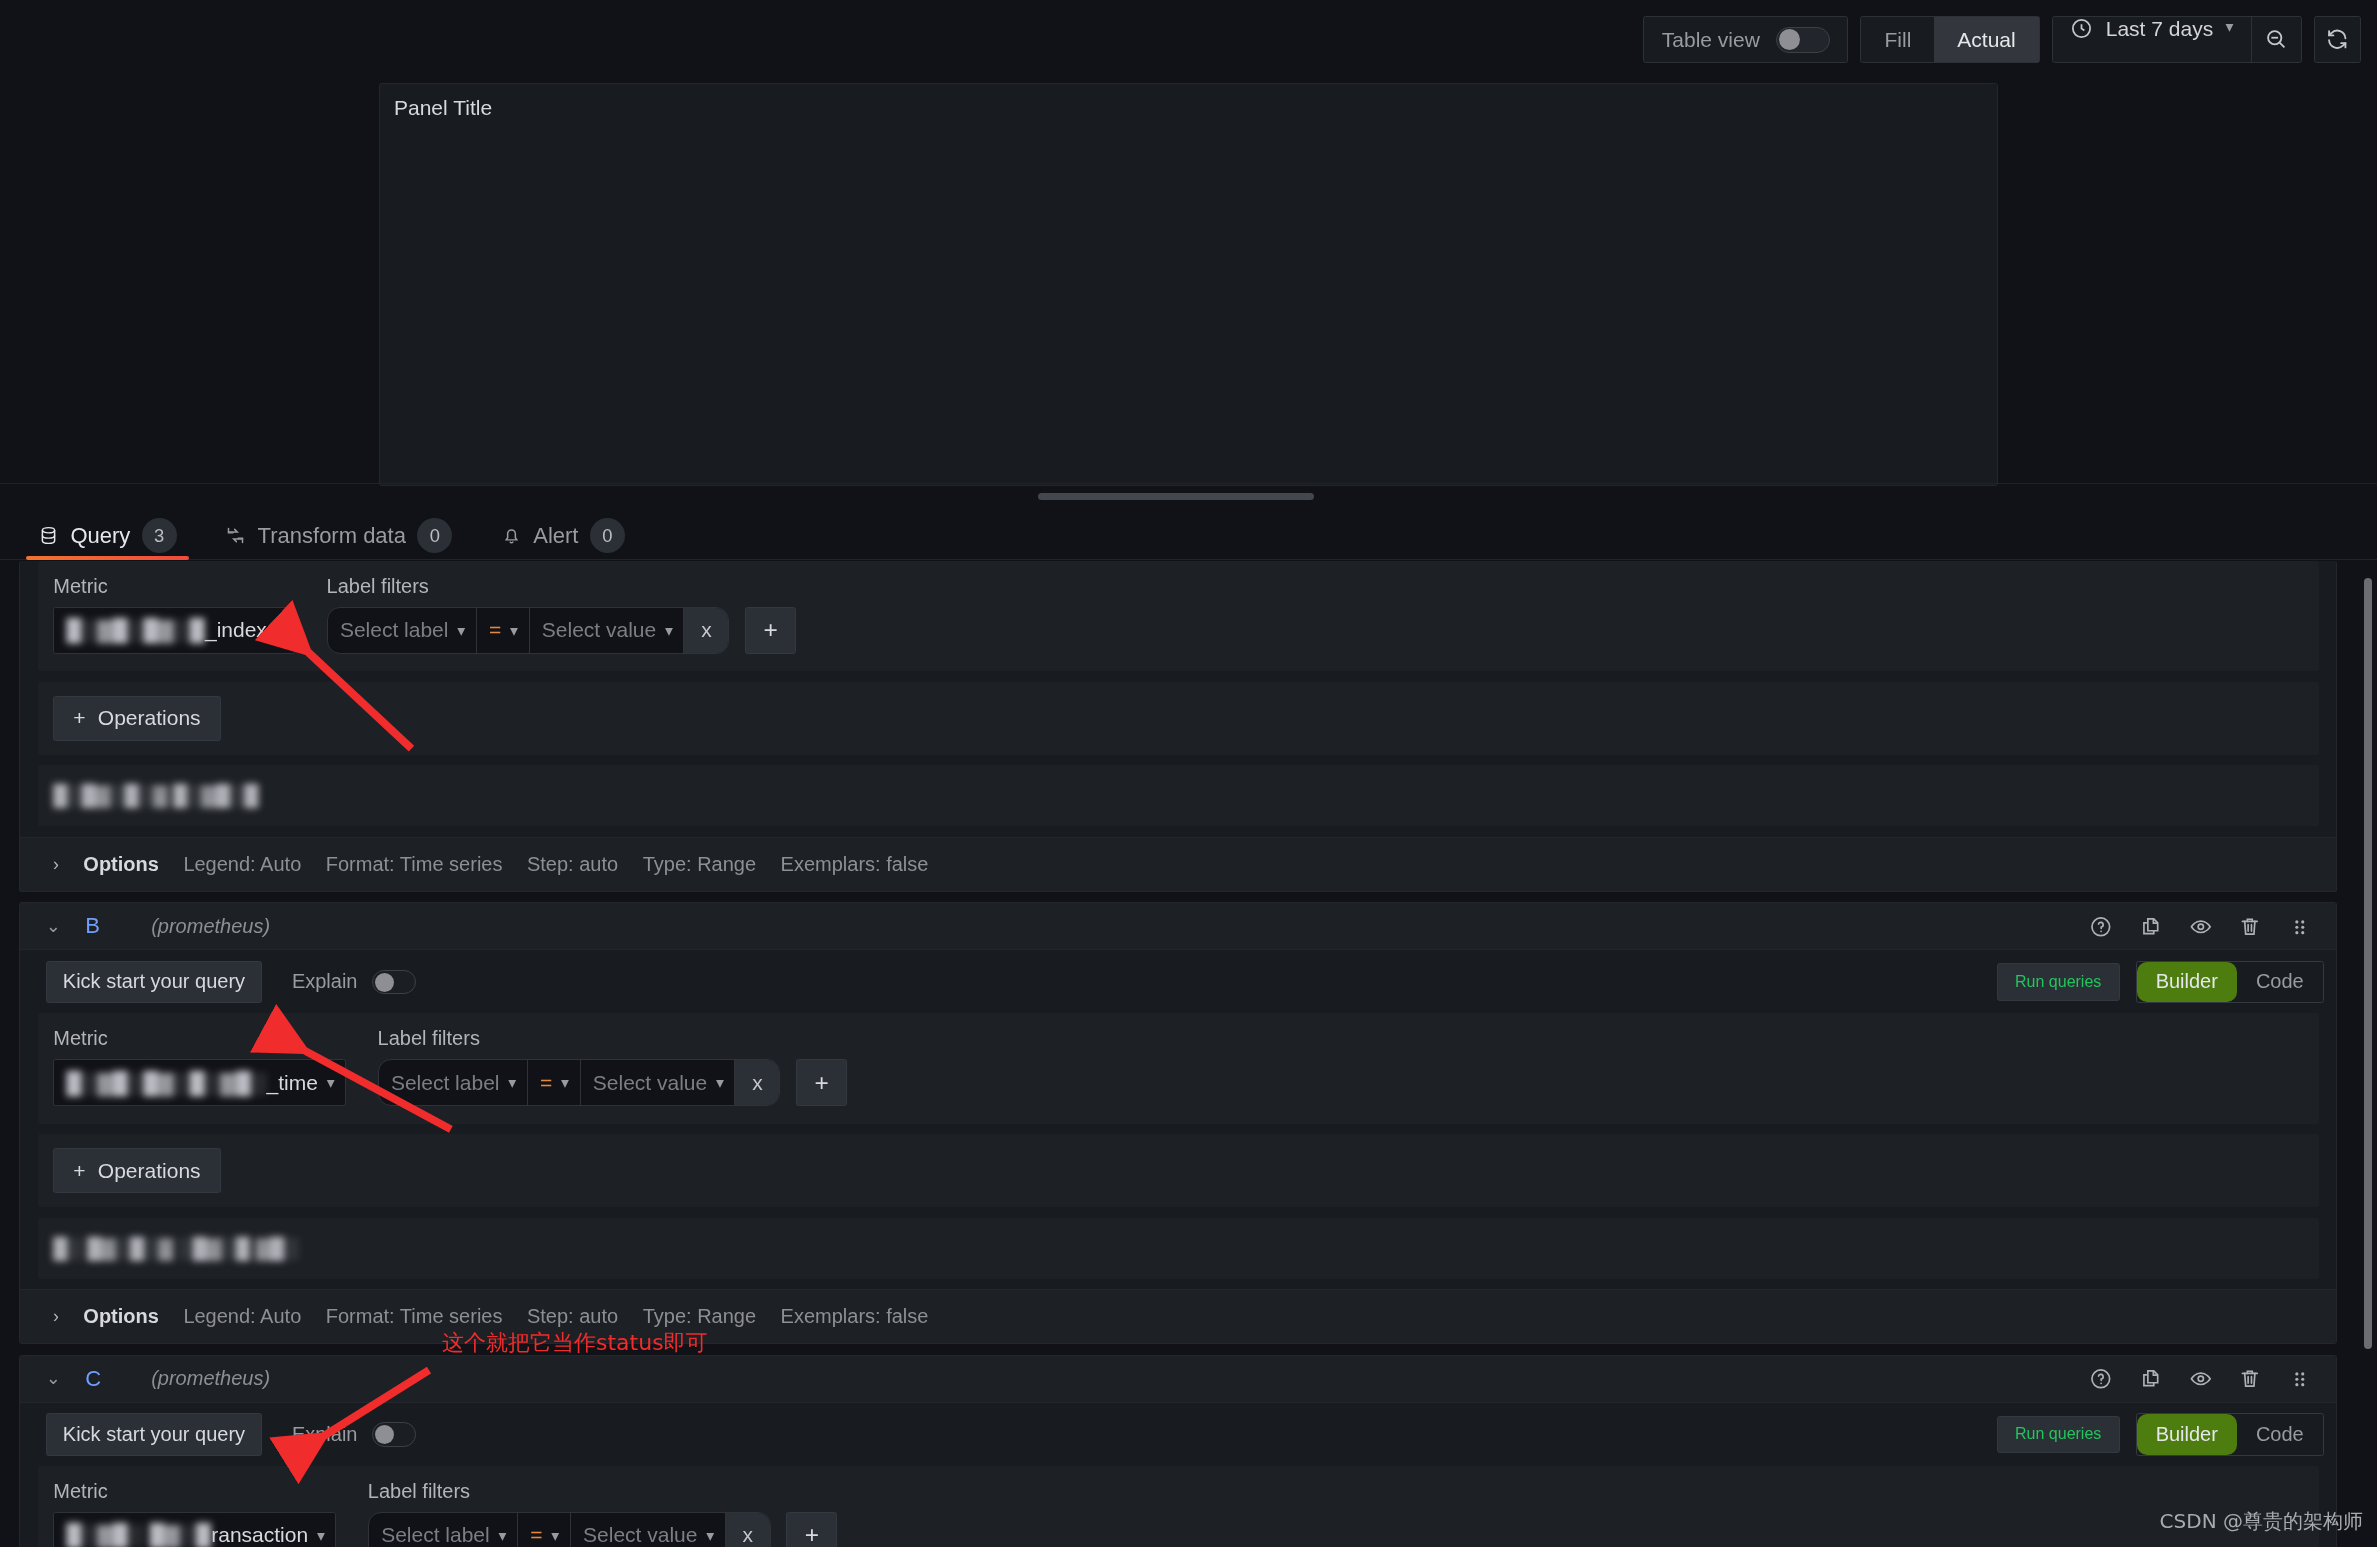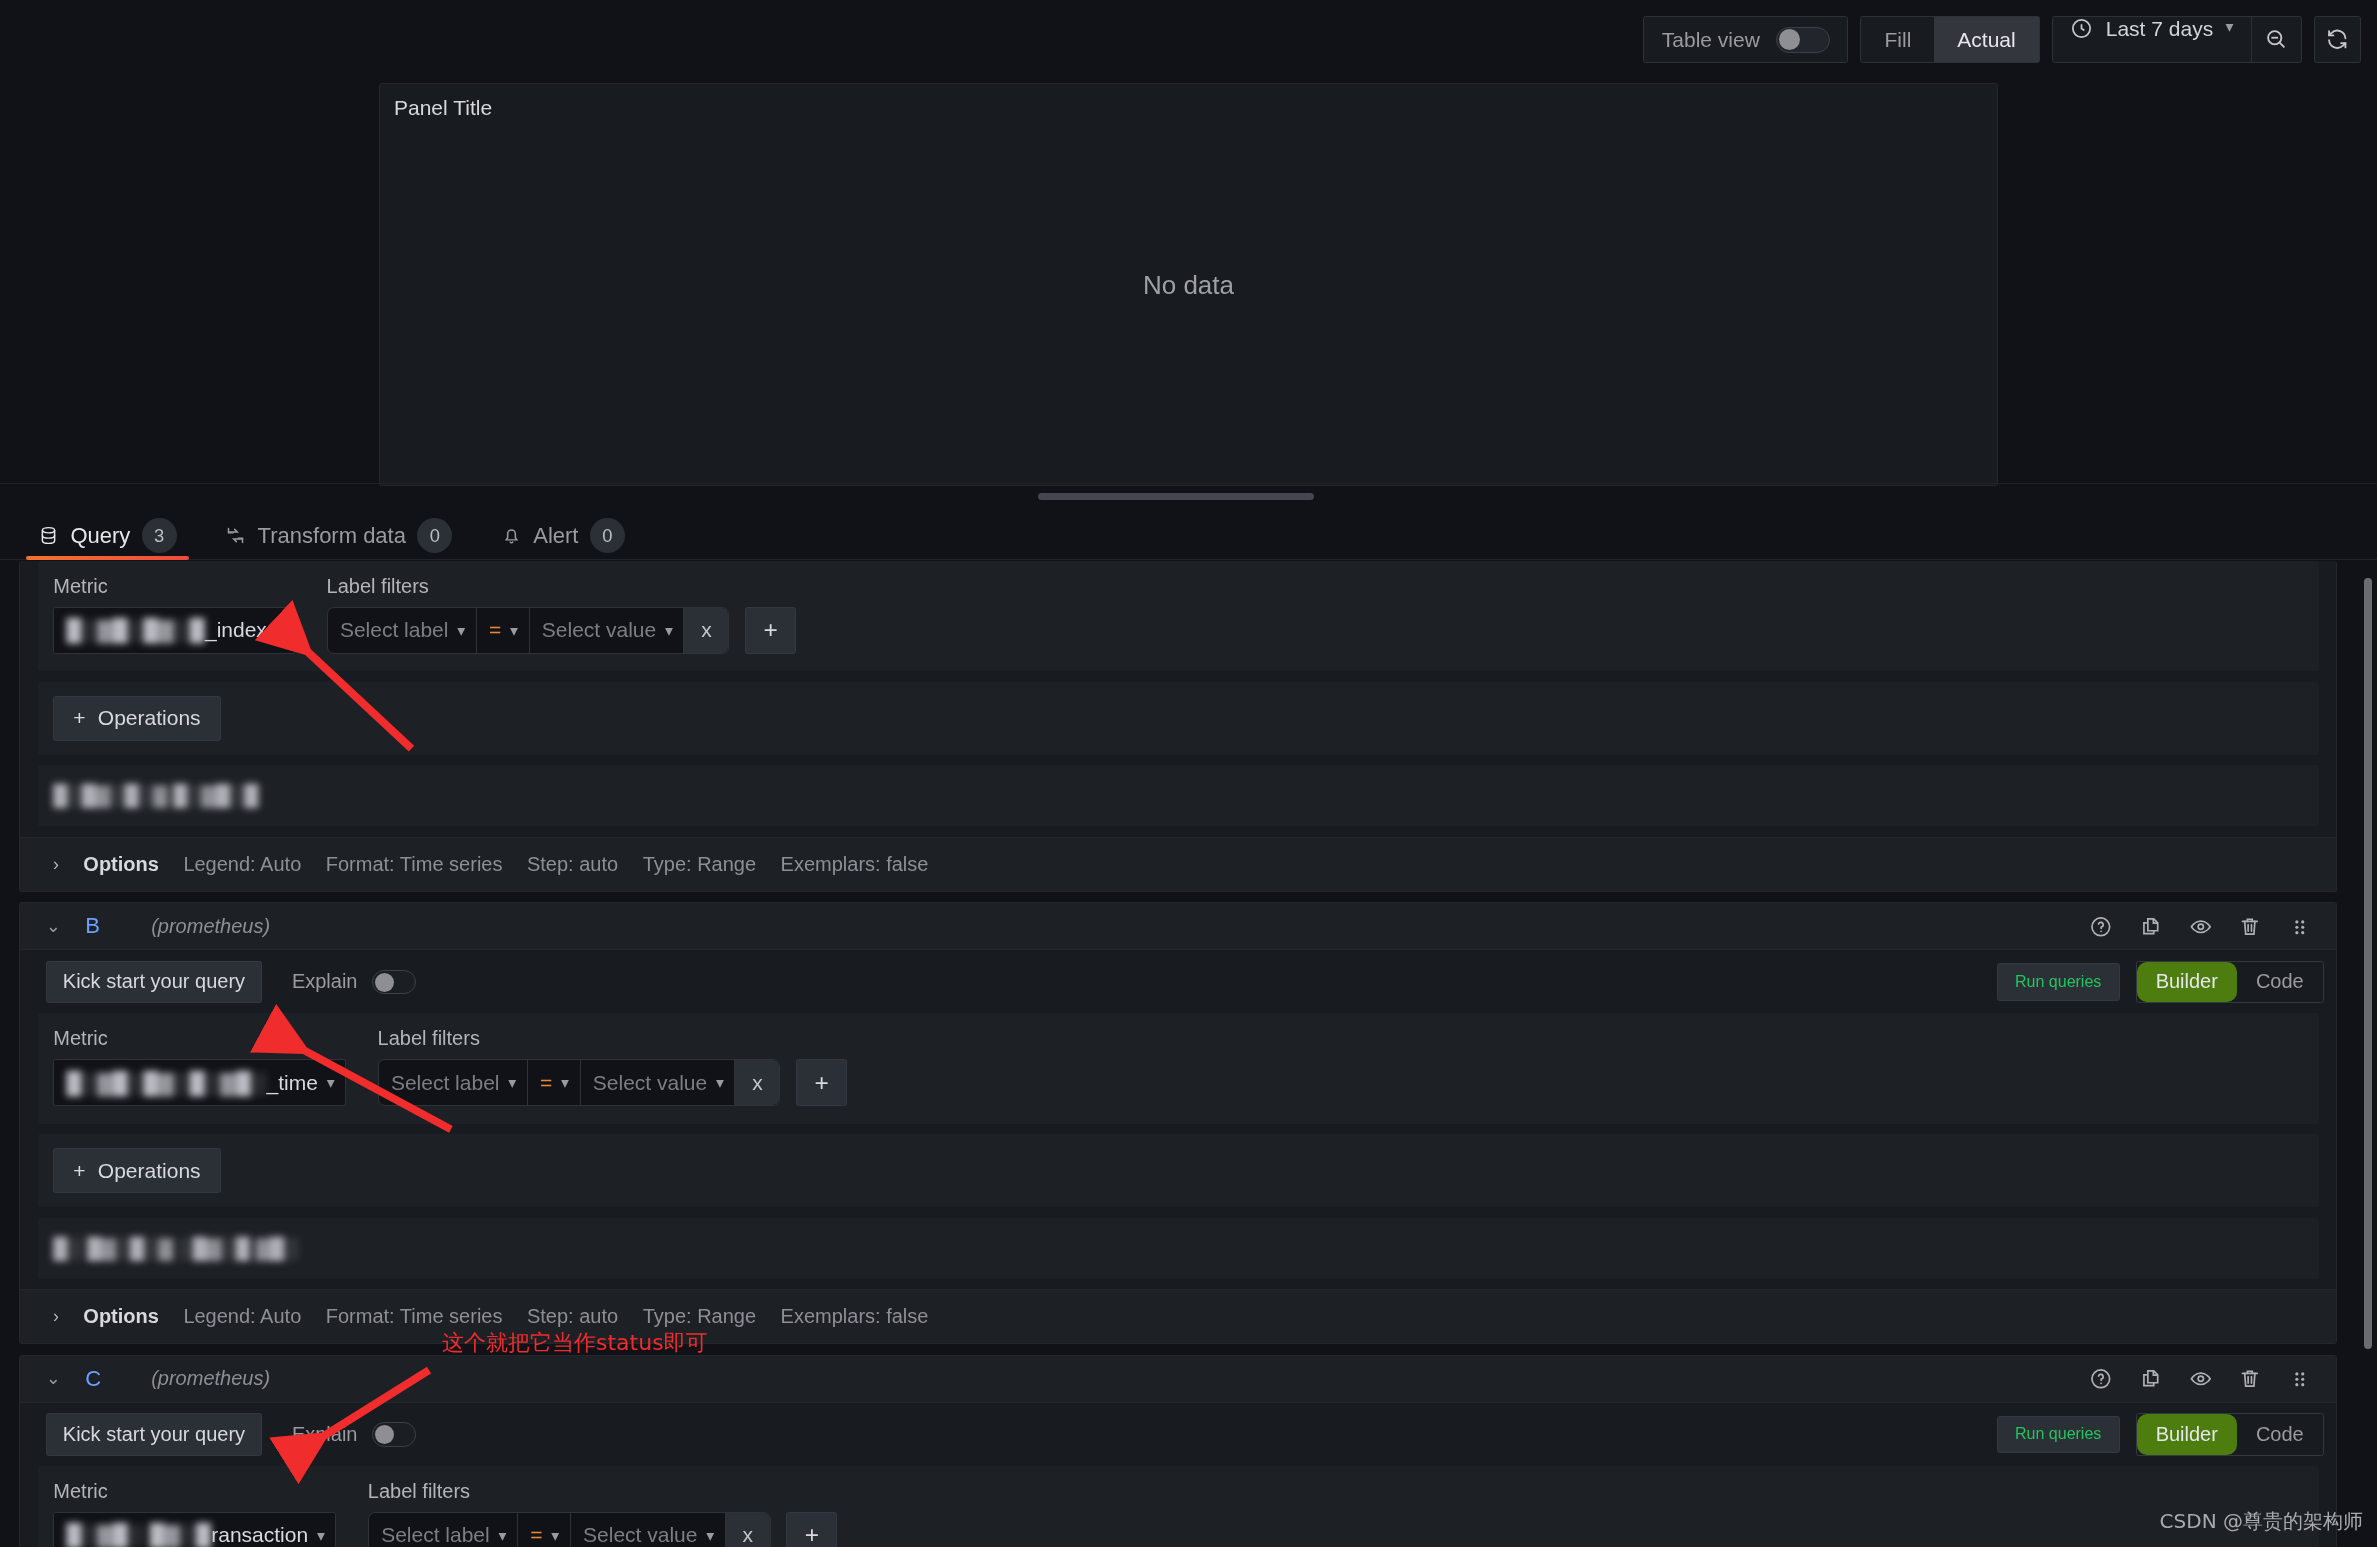--- a/index.html
+++ b/index.html
@@ -185,21 +185,21 @@
     filter: blur(3.9px);
     color: #bcbdc4;
     font-size: 21px;
     letter-spacing: 0.4px;
     user-select: none;
   }
 
   .lf-group { display: flex; align-items: stretch; gap: 15.8px; }
   .lf-combo {
     display: flex; align-items: stretch;
-    background: #111217; border: 0.9px solid #2f3339; border-radius: 7px;
+    background: #111217; border: 0.9px solid #2f3339; border-radius: 13px;
     height: 47px; overflow: hidden;
   }
   .lf-cell {
     display: flex; align-items: center; gap: 8.8px;
     padding: 0 10.5px 0 12.3px; border-right: 0.9px solid #2f3339;
   }
   .lf-cell:last-child { border-right: none; }
   .lf-cell .ph { font-size: 21px; color: #7d7e85; }
   .lf-op { color: #e8883b; font-size: 21px; }
   .lf-x {
@@ -312,21 +312,20 @@
             <path d="M4 4v4.2h4.2"></path>
           <path d="M4 13a8 8 0 0 0 13.7 5.1L20 16"></path>
             <path d="M20 20v-4.2h-4.2"></path>
         </svg>
       </span>
     </div>
   </div>
 
   <div class="panel">
     <div class="panel-title">Panel Title</div>
-    <div class="panel-nodata">No data</div>
   </div>
   <div class="split-line"></div>
   <div class="panel-resize"></div>
 
   <div class="tabs">
 
     <div class="tab active">
       <span class="icn">
         <svg width="21" height="21" viewBox="0 0 24 24" fill="none" stroke="#e6e7ea" stroke-width="1.7">
           <ellipse cx="12" cy="6" rx="7" ry="3"></ellipse>

